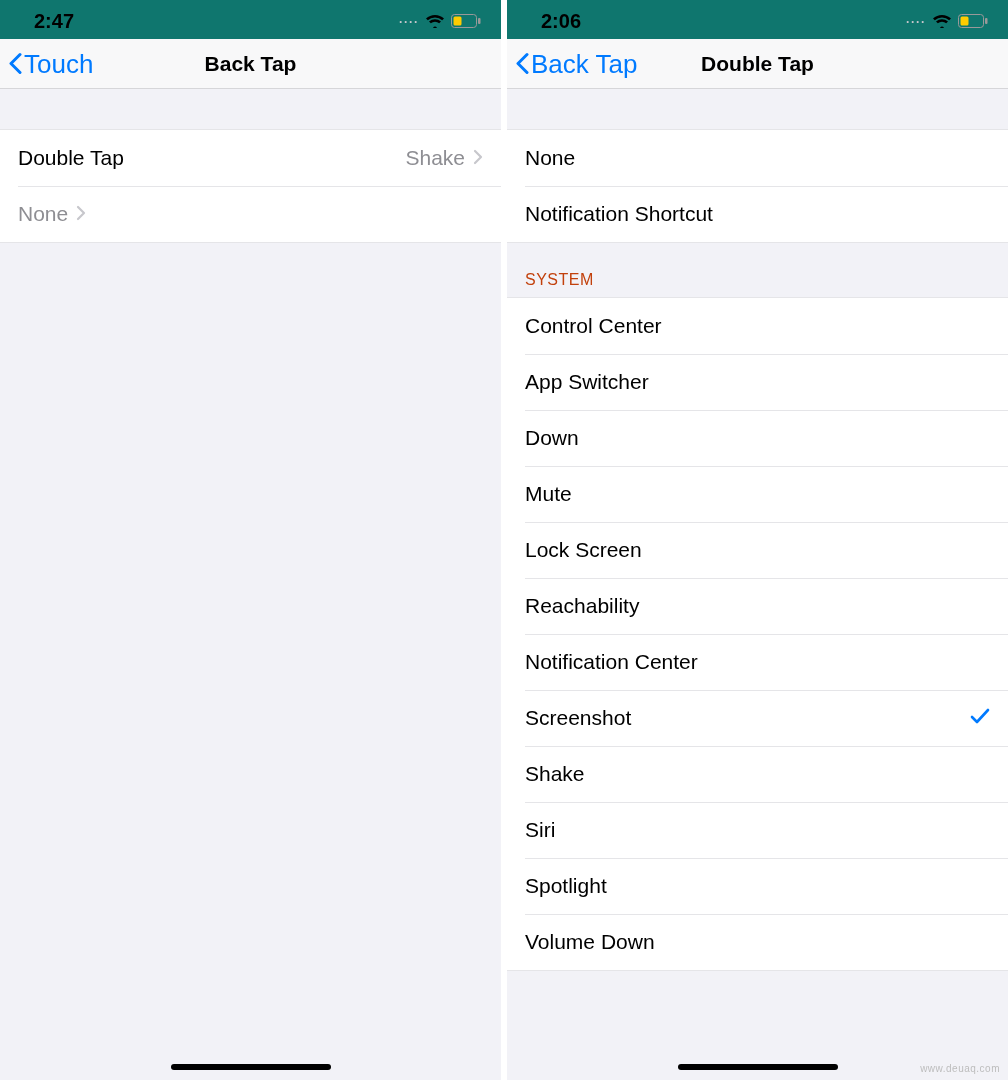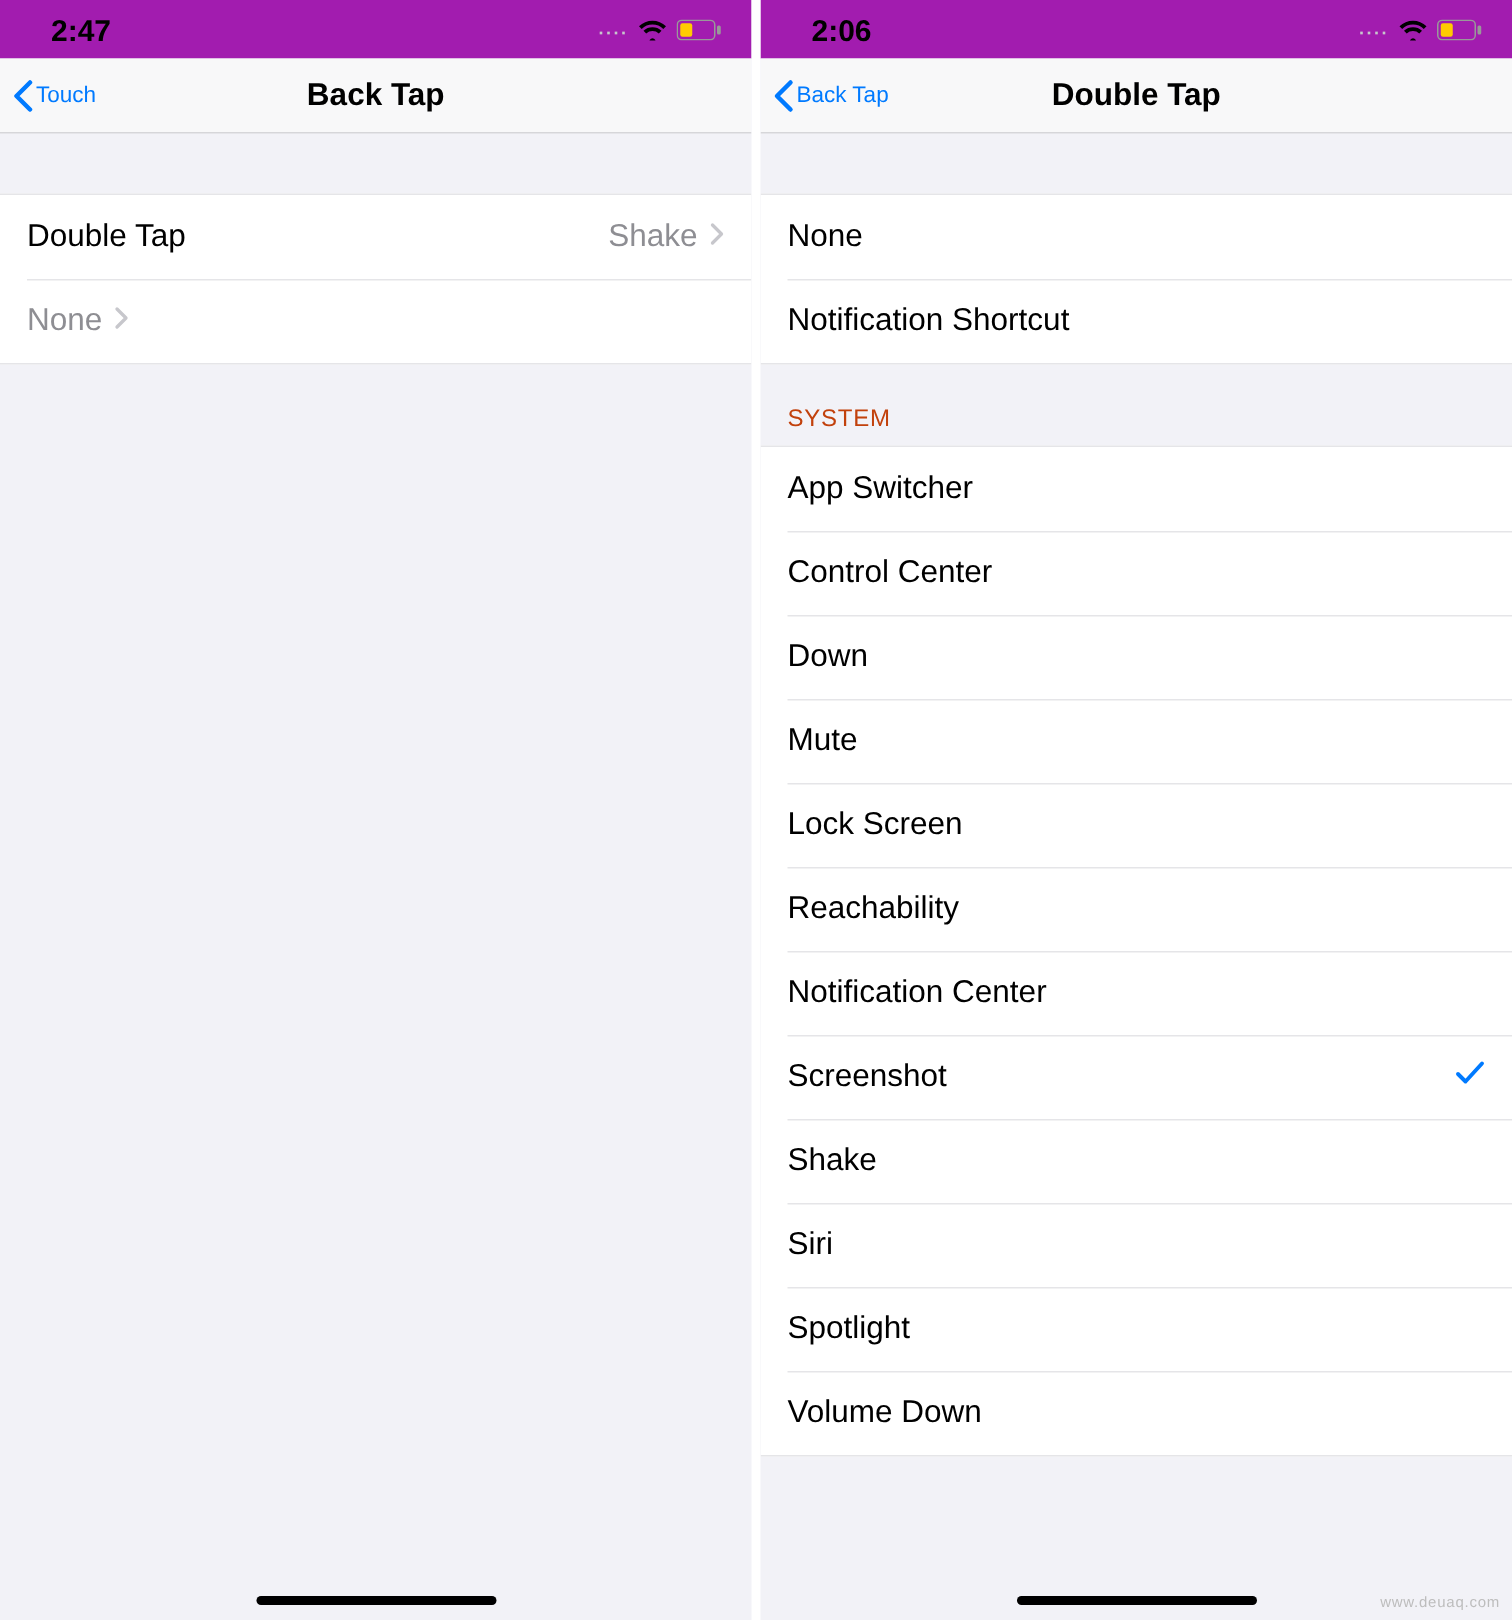--- a/index.html
+++ b/index.html
@@ -21,39 +21,39 @@
     overflow: hidden;
   }
   .statusbar {
     display: flex;
     align-items: center;
     justify-content: space-between;
     padding: 10px 20px 6px 34px;
     font-size: 20px;
     font-weight: 600;
     color: #000;
-    background: #a21caf;
+    background: #0f766e;
   }
   .status-right { display: flex; align-items: center; gap: 6px; }
   .dots { color: #c7c7cc; font-size: 12px; letter-spacing: 1px; }
   .navbar {
     position: relative;
     height: 50px;
     background: #F8F8F9;
     border-bottom: 1px solid #D6D6D9;
   }
   .back {
     position: absolute;
     left: 8px;
     top: 50%;
     transform: translateY(-50%);
     display: flex;
     align-items: center;
     color: #007AFF;
-    font-size: 15px;
+    font-size: 26px;
     cursor: pointer;
   }
   .back svg { margin-right: 2px; }
   .title {
     text-align: center;
     line-height: 50px;
     font-size: 21px;
     font-weight: 600;
     color: #000;
   }
@@ -202,24 +202,24 @@
         <div class="row">
           <span class="row-label">None</span>
         </div>
         <div class="row">
           <span class="row-label">Notification Shortcut</span>
         </div>
       </div>
     <div class="section-header">System</div>
     <div class="group" id="right-system-group">
         <div class="row">
+          <span class="row-label">Control Center</span>
+        </div>
+        <div class="row">
           <span class="row-label">App Switcher</span>
-        </div>
-        <div class="row">
-          <span class="row-label">Control Center</span>
         </div>
         <div class="row">
           <span class="row-label">Down</span>
         </div>
         <div class="row">
           <span class="row-label">Mute</span>
         </div>
         <div class="row">
           <span class="row-label">Lock Screen</span>
         </div>

